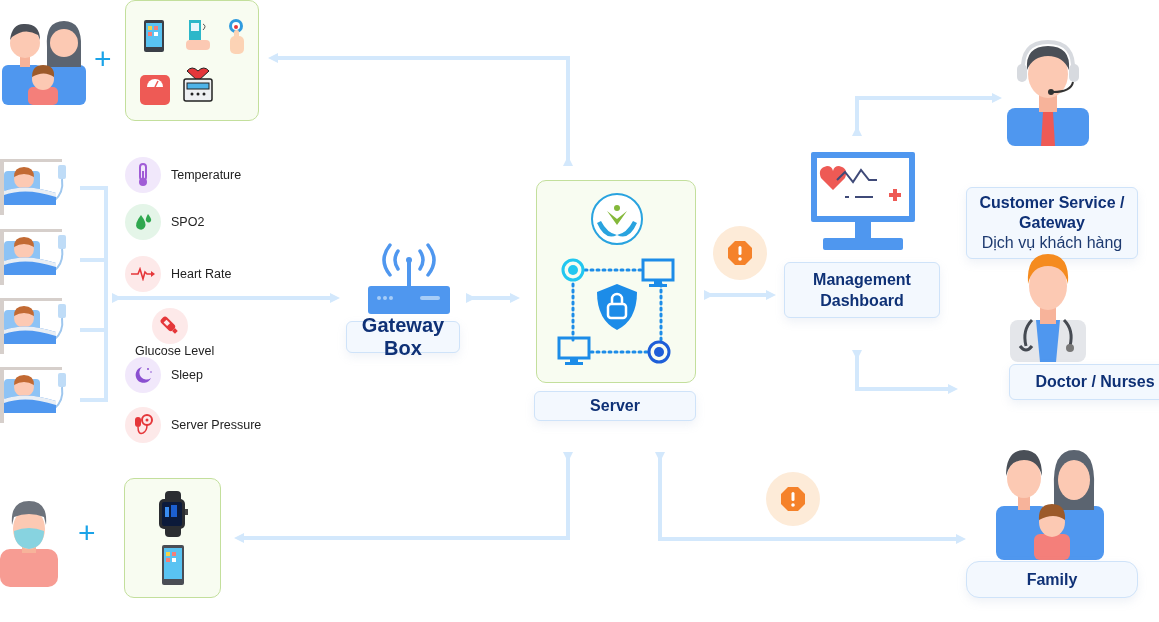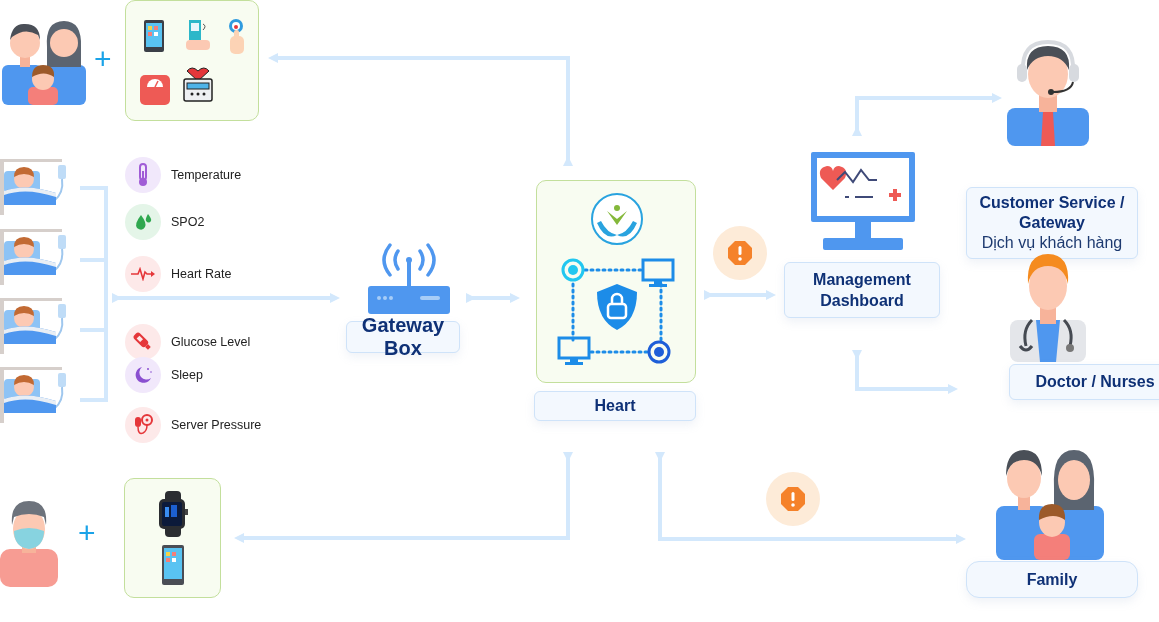--- a/index.html
+++ b/index.html
@@ -180,21 +180,21 @@
   </div>
   <div class="sensor" style="left:125px;top:256px;">
     <div class="circ" style="background:#fde9e9;">
         <svg width="24" height="14">
           <polyline points="0,7 7,7 9,2 12,12 14,5 16,7 22,7" fill="none" stroke="#e5373a" stroke-width="1.6"></polyline>
           <path d="M20 4 L24 7 L20 10Z" fill="#e5373a"></path>
         </svg>
       </div>
     <span class="txt">Heart Rate</span>
   </div>
-  <div class="sensor" style="left:125px;top:324px;">
+  <div class="sensor" style="left:125px;top:308px;flex-direction:column;">
     <div class="circ" style="background:#fde9e9;">
         <svg width="22" height="22">
           <g transform="rotate(-45 11 11)">
             <rect x="7" y="0" width="8" height="16" rx="3" fill="#e5373a"></rect>
             <rect x="9" y="16" width="4" height="4" fill="#e5373a"></rect>
             <rect x="9" y="4" width="4" height="5" fill="#fde9e9"></rect>
           </g>
         </svg>
       </div>
     <span class="txt">Glucose Level</span>
@@ -271,21 +271,21 @@
         <rect x="8" y="106" width="18" height="3" fill="#1c8ce8"></rect>
       <circle cx="102" cy="96" r="10" fill="none" stroke="#1e5ed8" stroke-width="3"></circle>
         <circle cx="102" cy="96" r="5" fill="#1e5ed8"></circle>
       <path d="M60 28 L80 36 Q80 64 60 74 Q40 64 40 36 Z" fill="#1c8ce8"></path>
       <rect x="51" y="48" width="18" height="14" rx="3" fill="none" stroke="#fff" stroke-width="2.5"></rect>
       <path d="M55 48 V43 A5 5 0 0 1 65 43 V48" fill="none" stroke="#fff" stroke-width="2.5"></path>
     </svg>
   </div>
 </div>
 <div class="label" style="left:534px;top:391px;width:162px;height:30px;font-size:16px;">
-  <span>Heart</span>
+  <span>Server</span>
 </div>
 
 <div class="alert" style="left:713px;top:226px;">
   <svg width="26" height="26">
       <polygon points="8,1 18,1 25,8 25,18 18,25 8,25 1,18 1,8" fill="#f5822a"></polygon>
       <rect x="11.5" y="6" width="3" height="9" rx="1.5" fill="#fff"></rect>
       <circle cx="13" cy="19" r="1.8" fill="#fff"></circle>
     </svg>
 </div>
 <div class="alert" style="left:766px;top:472px;">

